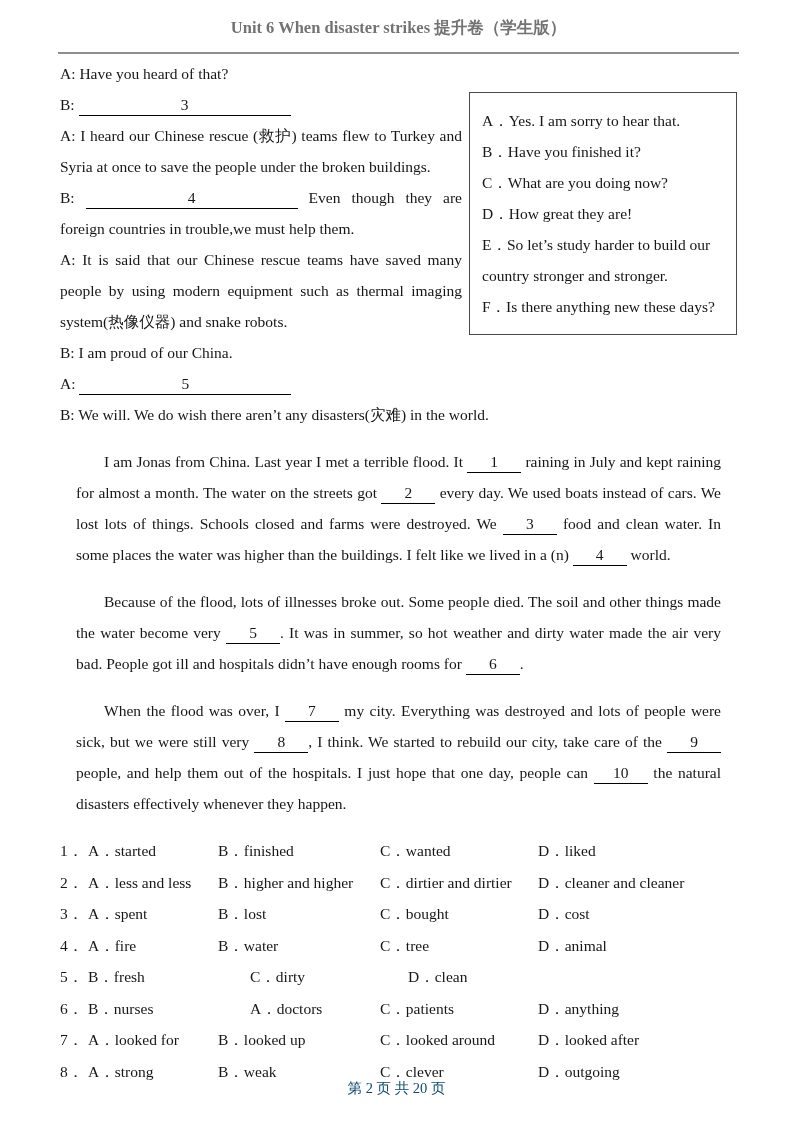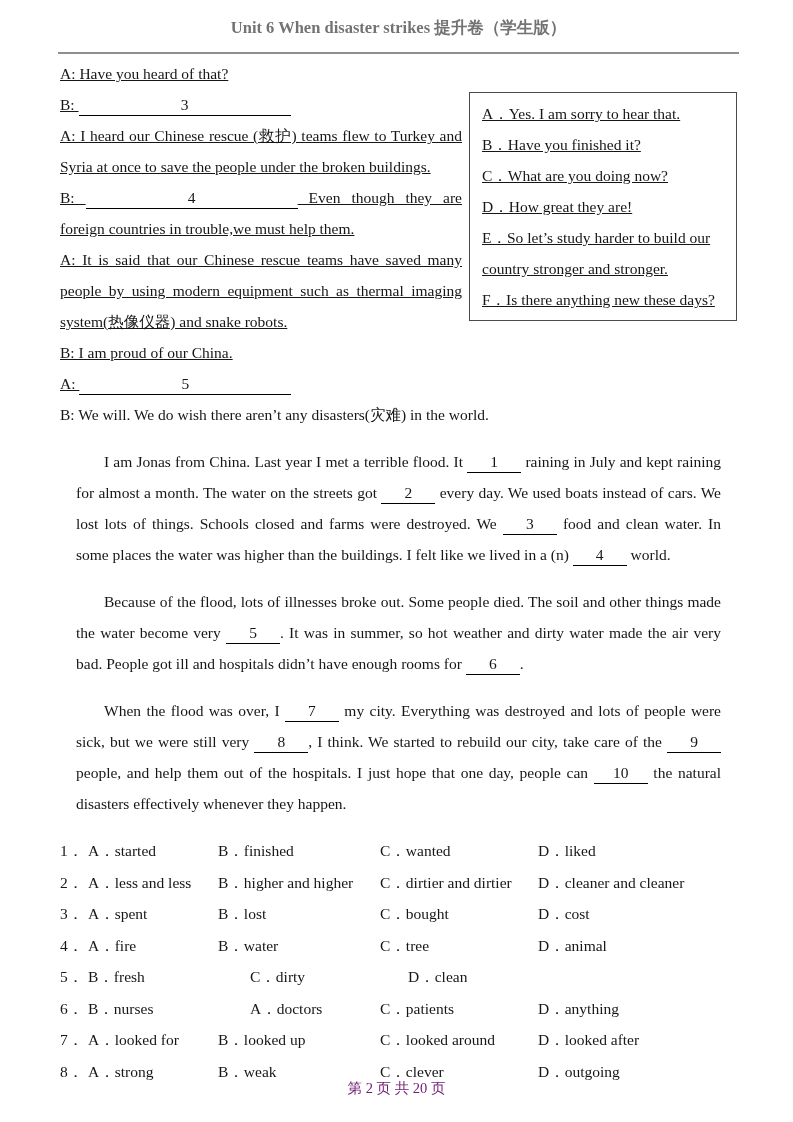--- a/index.html
+++ b/index.html
@@ -7,47 +7,47 @@
     width:793px;height:1122px;background:#ffffff;position:relative;
     font-family:"Liberation Serif","DejaVu Serif",serif;color:#161616;
     overflow:hidden;
   }
   .page{padding:10px 56px 0 60px;}
   .title{
     text-align:center;font-weight:bold;font-size:16.5px;line-height:24px;
     color:#737373;margin-top:6px;
   }
   .rule{border:none;border-top:2px solid #8f8f8f;margin:12px -2px 0 -2px;}
-  .dialog-row{display:flex;margin-top:4px;text-decoration:underline;}
+  .dialog-row{display:flex;margin-top:4px;}
   .dialog-left{width:402px;}
   .dialog-left p{margin:0;line-height:31px;font-size:15.5px;text-align:justify;}
   .choices-box{
     width:242px;margin-left:auto;margin-top:34px;align-self:flex-start;
-    border:1.5px solid #4a4a4a;padding:5px 12px;
+    border:1.5px solid #4a4a4a;padding:12px 12px;
   }
   .box-option{line-height:31px;font-size:15.5px;}
   .body-line{line-height:31px;font-size:15.5px;}
   .section-heading{line-height:31px;font-size:16px;font-weight:bold;}
   .cloze p{margin:16px;line-height:31px;font-size:15.5px;text-align:justify;text-indent:28px;}
   .blank{
     display:inline-block;border-bottom:1.3px solid #000;text-align:center;
     min-width:48px;line-height:21px;text-indent:0;padding:0 3px;
   }
   .dialog-left .blank{min-width:206px;}
   .options{margin-top:1px;}
   .opt-row{display:flex;line-height:31.5px;font-size:15.5px;}
   .opt-num{width:28px;flex:0 0 auto;}
   .opt-cell{flex:0 0 auto;}
   .opt-cell.c0{width:130px;}
   .opt-cell.c1{width:162px;}
   .opt-cell.c2{width:158px;}
   .opt-cell.c3{flex:1 1 auto;}
   .footer{
     position:absolute;left:0;right:0;bottom:26px;text-align:center;
-    font-size:14.5px;line-height:16px;color:#701a75;
+    font-size:14.5px;line-height:16px;color:#0c4a6e;
   }
 </style>
 </head>
 <body>
 
 <div class="page">
 
   <div class="title">Unit 6 When disaster strikes 提升卷（学生版）</div>
   <hr class="rule">
 

